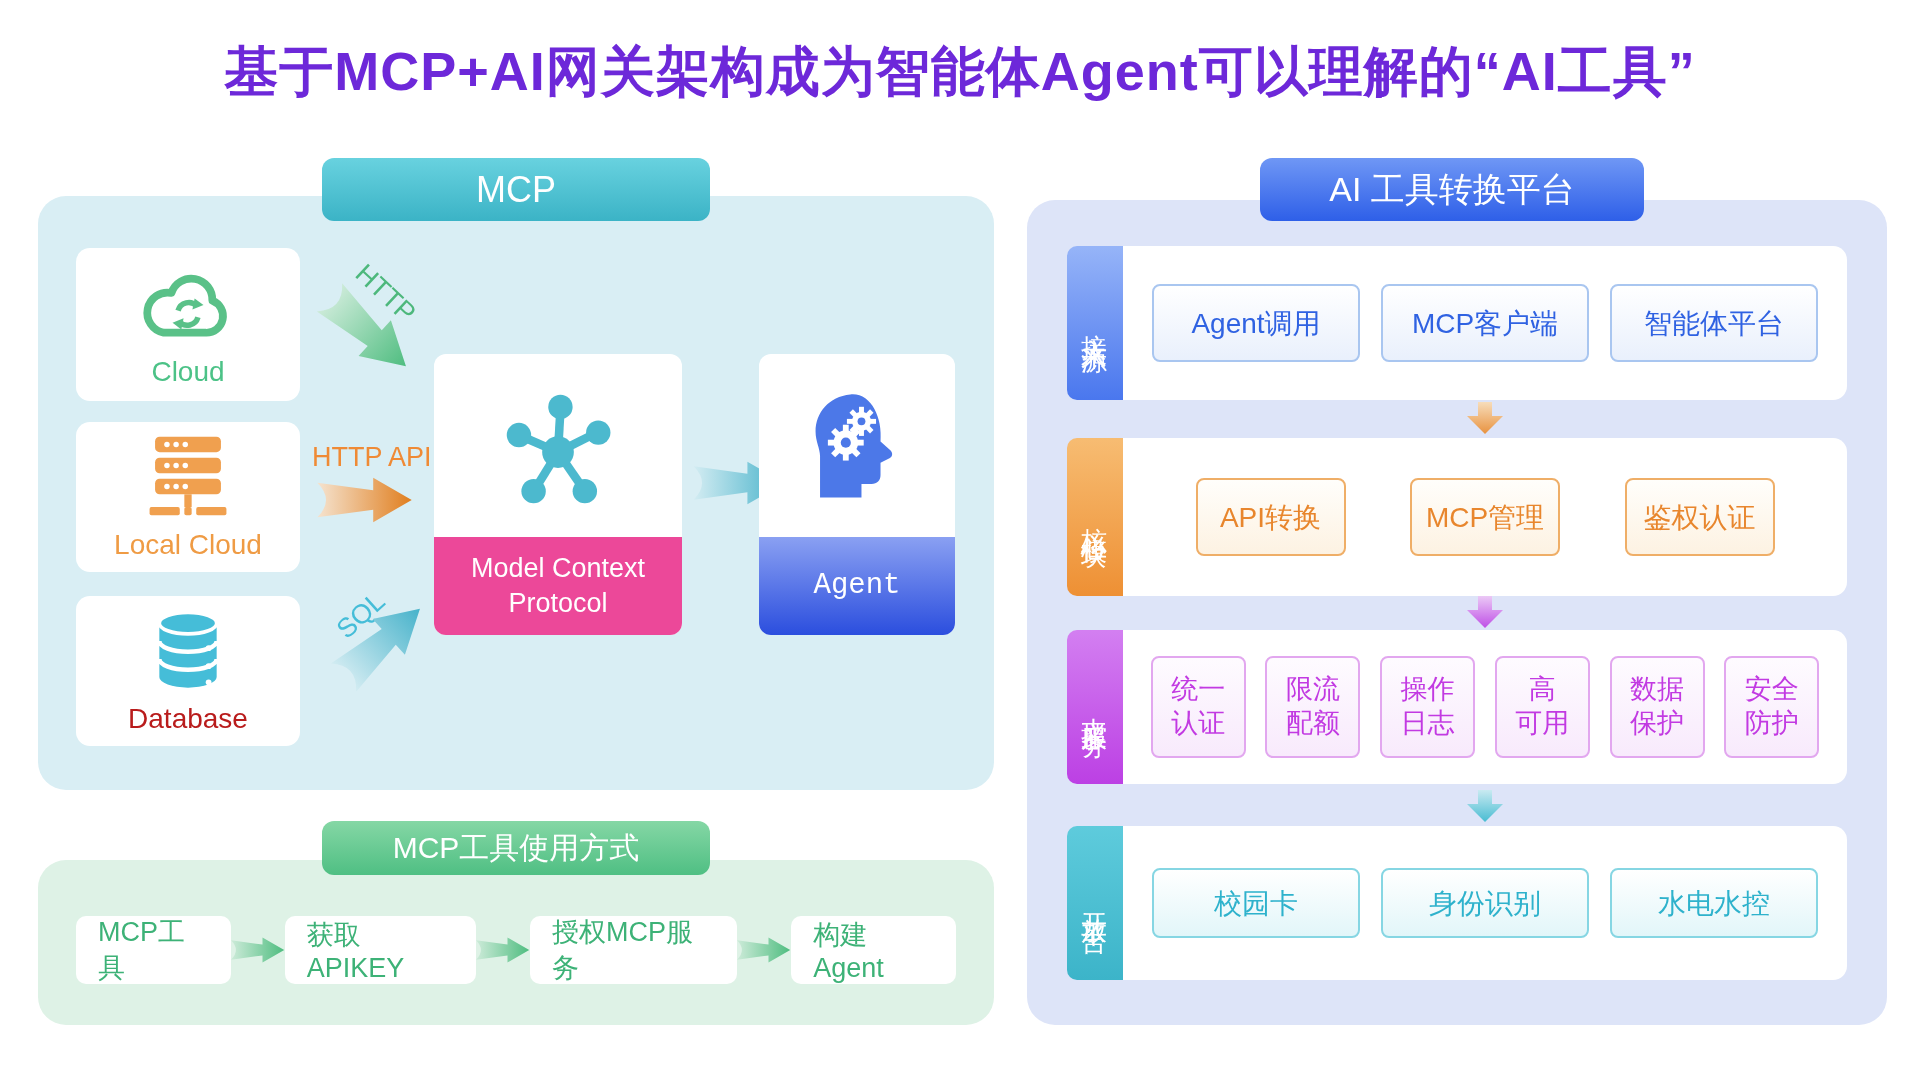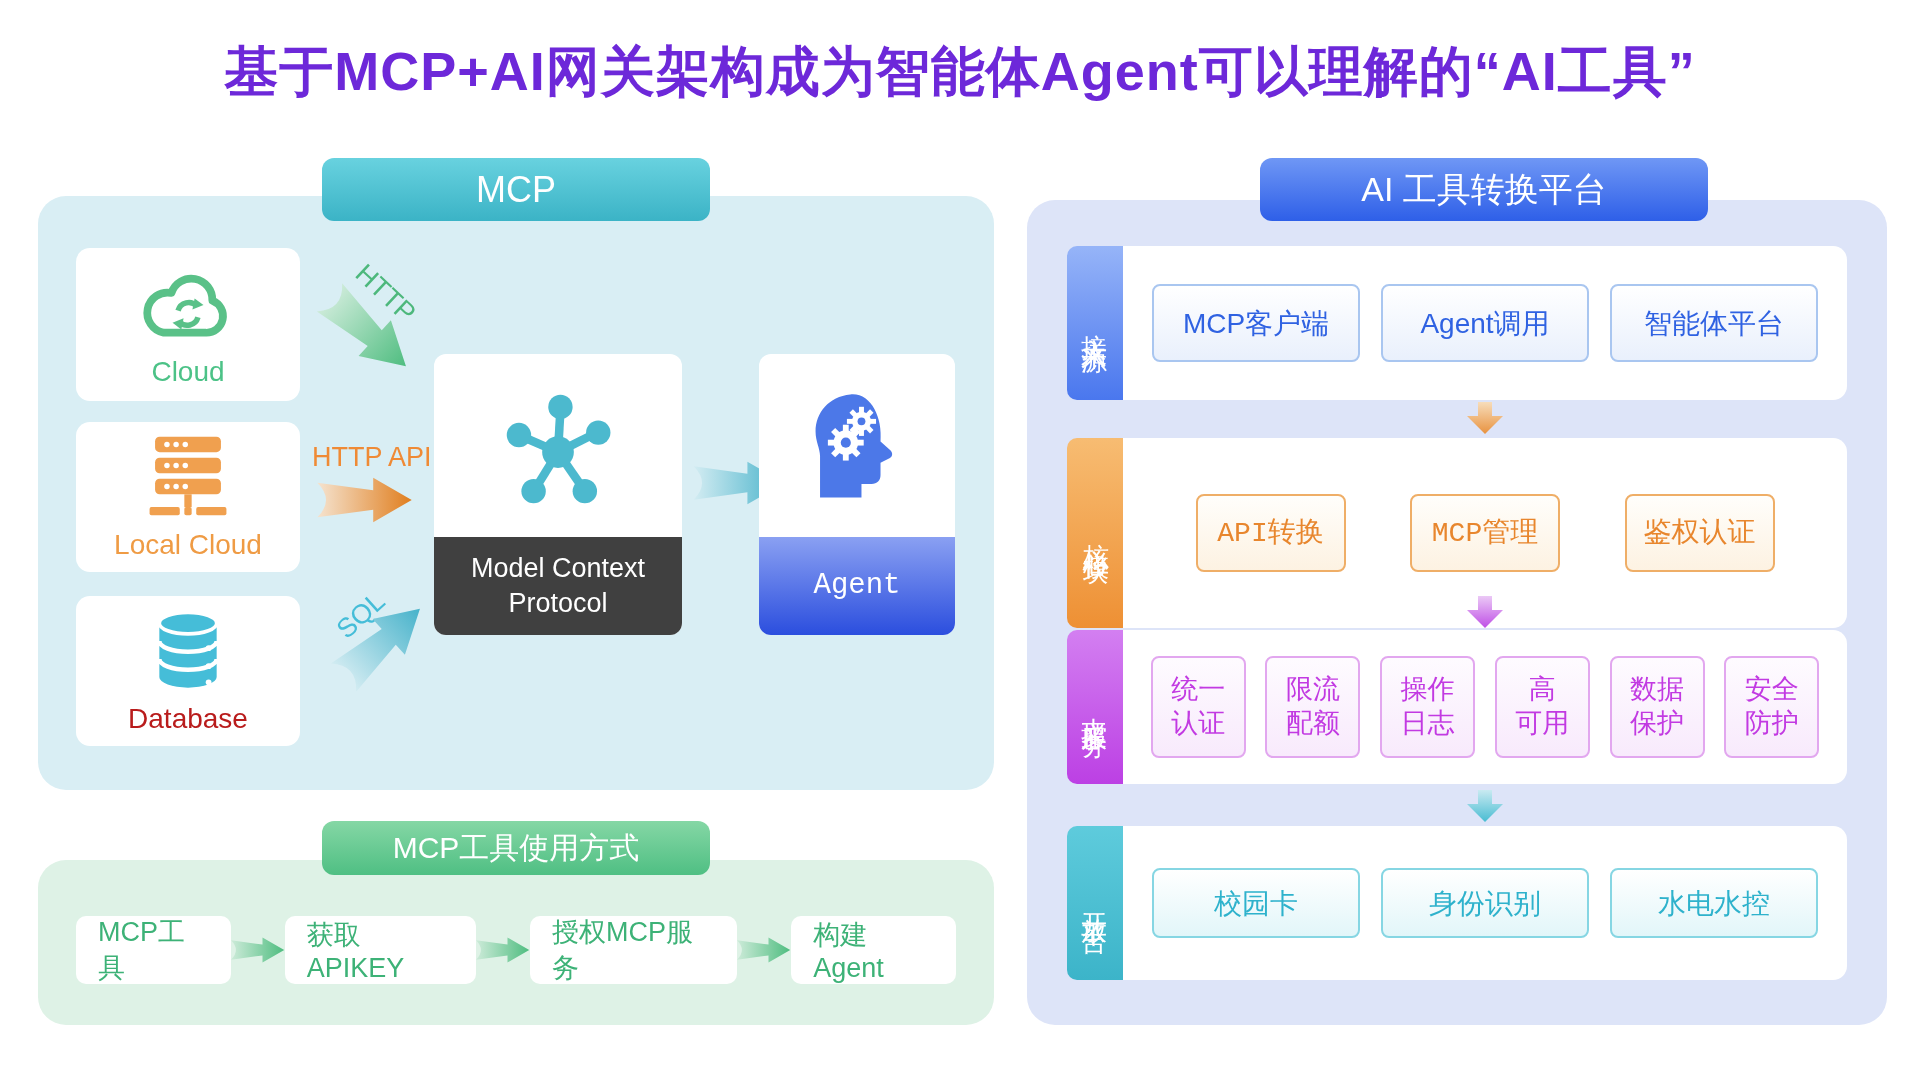--- a/index.html
+++ b/index.html
@@ -15,41 +15,41 @@
   }
   
   .sec-header{
     position:absolute;z-index:3;display:flex;align-items:center;justify-content:center;
     color:#fff;border-radius:12px;font-weight:500;
   }
   .mcp-header{left:322px;top:158px;width:388px;height:63px;font-size:36px;
     background:linear-gradient(180deg,#68d2df,#3bb3c6);}
   .usage-header{left:322px;top:821px;width:388px;height:54px;font-size:30px;
     background:linear-gradient(180deg,#85d7a5,#4fbf83);}
-  .ai-header{left:1260px;top:158px;width:448px;height:63px;font-size:34px;
+  .ai-header{left:1260px;top:158px;width:384px;height:63px;font-size:34px;
     background:linear-gradient(180deg,#6f97f5,#2e5fe8);}
   
   .mcp-panel{left:38px;top:196px;width:956px;height:594px;background:#d9eef4;border-radius:28px;}
   .usage-panel{left:38px;top:860px;width:956px;height:165px;background:#def2e6;border-radius:28px;}
   .ai-panel{left:1027px;top:200px;width:860px;height:825px;background:#dde4f8;border-radius:28px;}
   
   .src-card{
     position:absolute;left:38px;width:224px;background:#fff;border-radius:14px;
     display:flex;flex-direction:column;align-items:center;justify-content:center;gap:6px;
   }
   .src-label{font-size:28px;font-weight:500;}
   
   .big-box{position:absolute;background:#fff;border-radius:12px;display:flex;flex-direction:column;overflow:hidden;}
   .big-box .icon-area{flex:1;display:flex;align-items:center;justify-content:center;}
   .big-box .band{
     height:98px;display:flex;align-items:center;justify-content:center;text-align:center;
     color:#fff;font-size:27px;line-height:1.3;font-weight:500;
   }
   .proto-box{left:396px;top:158px;width:248px;height:281px;}
-  .proto-box .band{background:#404040;}
+  .proto-box .band{background:#ec4899;}
   .agent-box{left:721px;top:158px;width:196px;height:281px;}
   .agent-box .band{background:linear-gradient(180deg,#8aa0f2,#2b4ede);font-size:29px;font-family:Liberation Mono, monospace;}
   
   .flow-label{position:absolute;font-size:27px;font-weight:500;white-space:nowrap;}
   .lbl-http{left:312px;top:82px;color:#4db87c;transform:rotate(43deg);}
   .lbl-http-api{left:274px;top:246px;color:#ef8a35;}
   .lbl-sql{left:296px;top:404px;color:#45bdd8;transform:rotate(-42deg);}
   
   .steps-row{
     position:absolute;left:0;top:55px;width:100%;height:70px;
@@ -77,21 +77,21 @@
   }
   .theme-blue .ptab{background:linear-gradient(180deg,#96b4f8,#4a77ee);}
   .theme-blue .pitem{border-color:#a9c6f0;color:#2f62e2;background:linear-gradient(180deg,#ffffff,#e9f0fc);}
   .theme-orange .ptab{background:linear-gradient(180deg,#f7bc72,#ee9034);}
   .theme-orange .pitem{border-color:#efae67;color:#e8862d;background:linear-gradient(180deg,#fffefb,#fdf2e2);}
   .theme-purple .ptab{background:linear-gradient(180deg,#d37ff1,#bc40e4);}
   .theme-purple .pitem{border-color:#e2a7ef;color:#c23ae2;background:linear-gradient(180deg,#fefbff,#f8eafc);}
   .theme-teal .ptab{background:linear-gradient(180deg,#5ecbdc,#3cb4c9);}
   .theme-teal .pitem{border-color:#86d6e3;color:#2eb2cc;background:linear-gradient(180deg,#ffffff,#e2f6f9);}
   .row1{top:46px;height:154px;}  .row1 .pitem{width:208px;height:78px;}
-  .row2{top:238px;height:190px;font-family:Liberation Mono, monospace;} .row2 .pitem{width:150px;height:78px;}
+  .row2{top:238px;height:158px;} .row2 .pitem{width:150px;height:78px;}
   .row3{top:430px;height:154px;} .row3 .pitem{width:95px;height:102px;font-size:27px;}
   .row4{top:626px;height:154px;} .row4 .pitem{width:208px;height:70px;}
   .down-arrow{position:absolute;left:440px;width:36px;height:32px;}
   .da1{top:202px;} .da2{top:396px;} .da3{top:590px;}
 </style>
 </head>
 <body>
 
 <svg width="0" height="0" style="position:absolute" aria-hidden="true">
   <defs>
@@ -277,22 +277,22 @@
     <div class="step-box">构建Agent</div>
   </div>
 </div>
 
 <div class="sec-header ai-header">AI 工具转换平台</div>
 <div class="abs ai-panel">
 
   <div class="prow row1 theme-blue">
     <div class="ptab">接入来源</div>
     <div class="pbody">
+      <div class="pitem">Agent调用</div>
       <div class="pitem">MCP客户端</div>
-      <div class="pitem">Agent调用</div>
       <div class="pitem">智能体平台</div>
     </div>
   </div>
 
   <svg class="down-arrow da1" viewBox="0 0 36 32">
     <path d="M11,0 H25 V14 H36 L18,32 L0,14 H11 Z" fill="url(#gr-d-orange)"></path>
     </svg>
 
   <div class="prow row2 theme-orange">
     <div class="ptab">核心模块</div>

